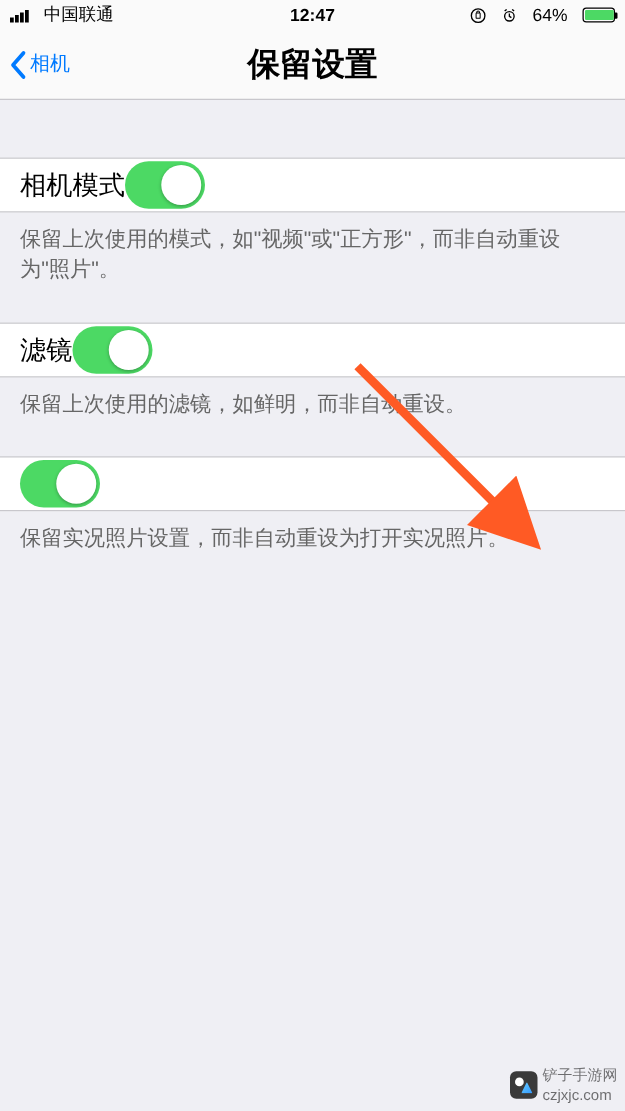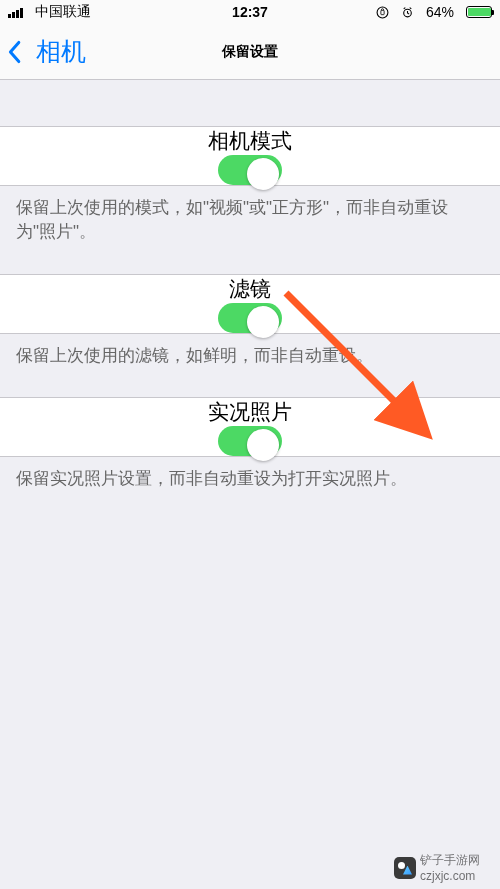--- a/index.html
+++ b/index.html
@@ -72,42 +72,41 @@
       position: relative;
       background: #fafafa;
       border-bottom: 1px solid #c8c7cc;
     }
     .nav-back {
       position: absolute;
       left: 6px;
       display: flex;
       align-items: center;
       color: #007aff;
-      font-size: 25px;
-      gap: 14px;
+      font-size: 16px;
+      gap: 2px;
       cursor: pointer;
     }
     .nav-back svg { width: 16px; height: 24px; fill:#007aff; }
     .nav-title {
-      font-size: 14px;
+      font-size: 26px;
       font-weight: 600;
     }
 
     
     .group-spacer { height: 46px; }
     .row {
       background: #fff;
       border-top: 1px solid #c8c7cc;
       border-bottom: 1px solid #c8c7cc;
-      height: 60px;
+      height: 44px;
       display: flex;
       align-items: center;
       justify-content: flex-start;
       padding: 0 16px;
-      flex-direction: column;
     }
     .row-label {
       font-size: 21px;
       color: #000;
     }
     .toggle {
       width: 64px;
       height: 38px;
       background: #4cd964;
       border-radius: 19px;
@@ -138,21 +137,21 @@
       left: 278px;
       top: 285px;
       width: 160px;
       height: 160px;
       pointer-events: none;
     }
 
     
     .watermark {
       position: absolute;
-      right: 20px;
+      right: 6px;
       bottom: 6px;
       display: flex;
       align-items: center;
       gap: 4px;
       font-size: 12px;
       color: rgba(0,0,0,.55);
       font-family: sans-serif;
     }
     .watermark-icon {
       width: 22px; height: 22px;
@@ -178,21 +177,21 @@
 <div class="status-bar">
   <div class="status-left">
     <span class="signal-bars">
       <span></span>
         <span></span>
         <span></span>
         <span></span>
     </span>
     <span>中国联通</span>
   </div>
-  <div class="status-center">12:37</div>
+  <div class="status-center">12:47</div>
   <div class="status-right">
     <svg viewBox="0 0 24 24">
       <circle cx="12" cy="12" r="10" fill="none" stroke="#000" stroke-width="2"></circle>
       <rect x="9" y="8" width="6" height="8" rx="1" fill="none" stroke="#000" stroke-width="1.5"></rect>
       <path d="M10 8v-1a2 2 0 0 1 4 0v1" fill="none" stroke="#000" stroke-width="1.5"></path>
     </svg>
     <svg viewBox="0 0 24 24">
       <circle cx="12" cy="13" r="7" fill="none" stroke="#000" stroke-width="2"></circle>
       <path d="M12 9v4l3 2" stroke="#000" stroke-width="2" fill="none"></path>
       <path d="M5 5l3-2M19 5l-3-2" stroke="#000" stroke-width="2" fill="none"></path>
@@ -223,21 +222,20 @@
 
 <div class="group-spacer" style="height:30px"></div>
 <div class="row">
   <span class="row-label">滤镜</span>
   <div class="toggle"></div>
 </div>
 <div class="footer-text">保留上次使用的滤镜，如鲜明，而非自动重设。</div>
 
 <div class="group-spacer" style="height:30px"></div>
 <div class="row">
-  <span class="row-label">实况照片</span>
   <div class="toggle"></div>
 </div>
 <div class="footer-text">保留实况照片设置，而非自动重设为打开实况照片。</div>
 
 <svg class="arrow-overlay" viewBox="0 0 160 160">
   <defs>
     <marker id="ah" markerWidth="8" markerHeight="8" refX="5" refY="4" orient="auto">
       <path d="M0,0 L8,4 L0,8 Z" fill="#ff5a24"></path>
     </marker>
   </defs>

